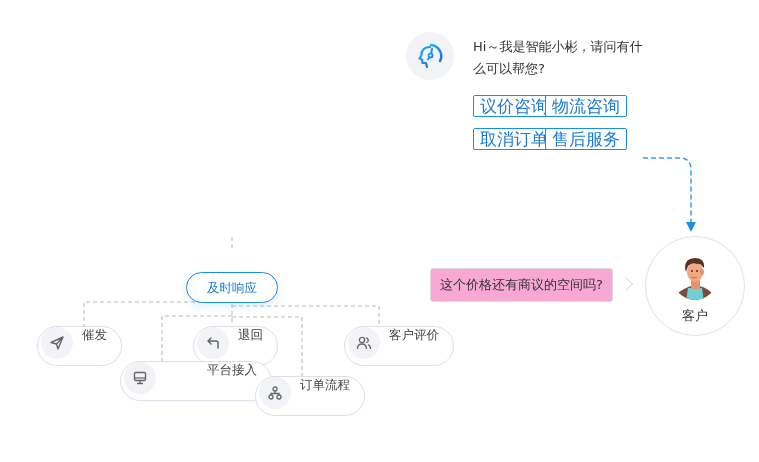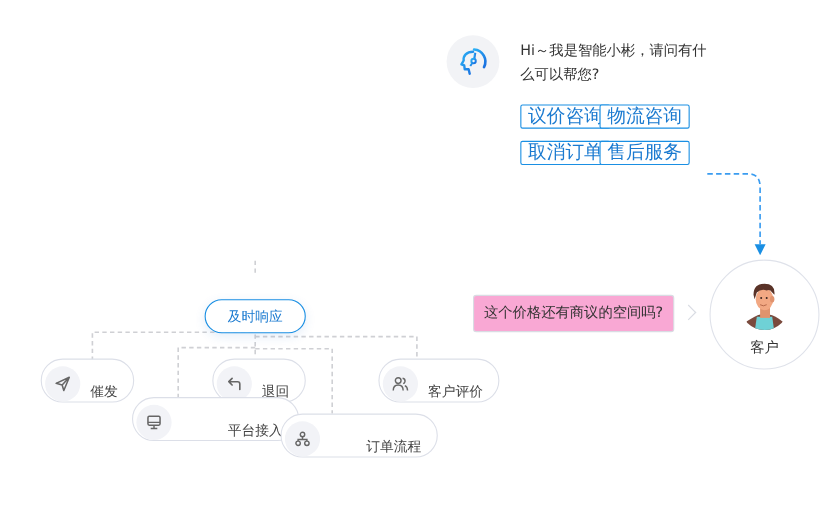--- a/index.html
+++ b/index.html
@@ -49,21 +49,21 @@
     border: 1px solid #1a8fe3; border-radius: 16px; background: #fff;
     color: #1a7ad0; font-size: 12.5px; line-height: 29px; text-align: center;
     box-shadow: 0 3px 10px rgba(30,110,200,0.12);
     cursor: pointer;
     margin-top: 20px;
   }
 
   
   .node {
     height: 40px; box-sizing: border-box; border: 1px solid #dcdfe8; border-radius: 20px;
-    background: #fff; display: flex; align-items: flex-end; padding-left: 3px; padding-right: 14px;
+    background: #fff; display: flex; align-items: flex-start; padding-left: 3px; padding-right: 14px;
     cursor: pointer;
   }
   .node .ic {
     width: 32px; height: 32px; border-radius: 50%; background: #f2f3f7;
     display: flex; align-items: center; justify-content: center; flex: 0 0 32px;
   }
   .node .lbl { margin-left: 9px; font-size: 12.5px; color: #444; white-space: nowrap; }
 
   svg.lines { position: absolute; left: 0; top: 0; }
 </style>
@@ -174,21 +174,21 @@
     <svg width="16" height="16" viewBox="0 0 16 16">
         <rect x="2.5" y="2.5" width="11" height="8" rx="1.2" fill="none" stroke="#666" stroke-width="1.4"></rect>
         <line x1="2.5" y1="8" x2="13.5" y2="8" stroke="#666" stroke-width="1.2"></line>
         <line x1="5" y1="13.5" x2="11" y2="13.5" stroke="#666" stroke-width="1.4"></line>
         <line x1="8" y1="10.5" x2="8" y2="13.5" stroke="#666" stroke-width="1.3"></line>
       </svg>
   </span>
   <span class="lbl">平台接入</span>
 </div>
 
-<div class="abs node" style="left:255px; top:376px;gap:33px;">
+<div class="abs node" style="left:255px; top:376px;">
   <span class="ic">
     <svg width="16" height="16" viewBox="0 0 16 16">
         <circle cx="8" cy="4" r="2" fill="none" stroke="#666" stroke-width="1.3"></circle>
         <circle cx="4" cy="12" r="2" fill="none" stroke="#666" stroke-width="1.3"></circle>
         <circle cx="12" cy="12" r="2" fill="none" stroke="#666" stroke-width="1.3"></circle>
         <path d="M8 6 L8 8 M4 10 L4 8.5 L12 8.5 L12 10" fill="none" stroke="#666" stroke-width="1.3"></path>
       </svg>
   </span>
   <span class="lbl">订单流程</span>
 </div>

